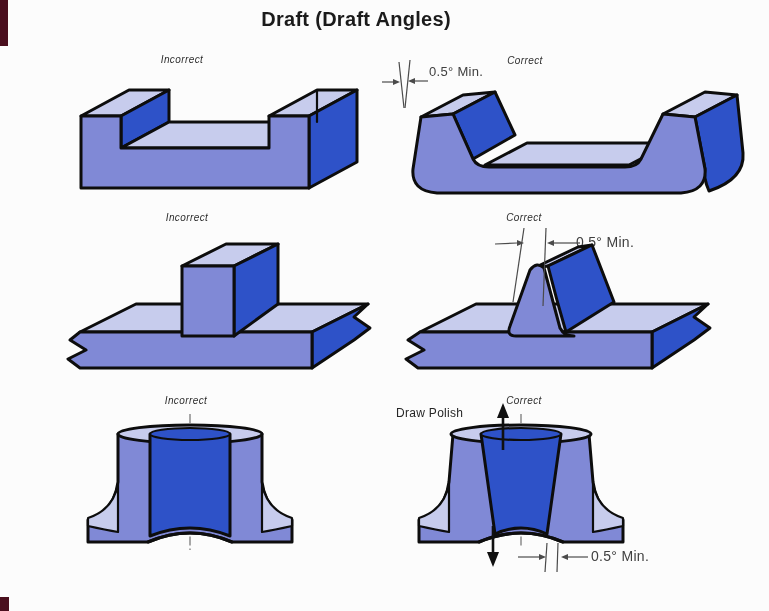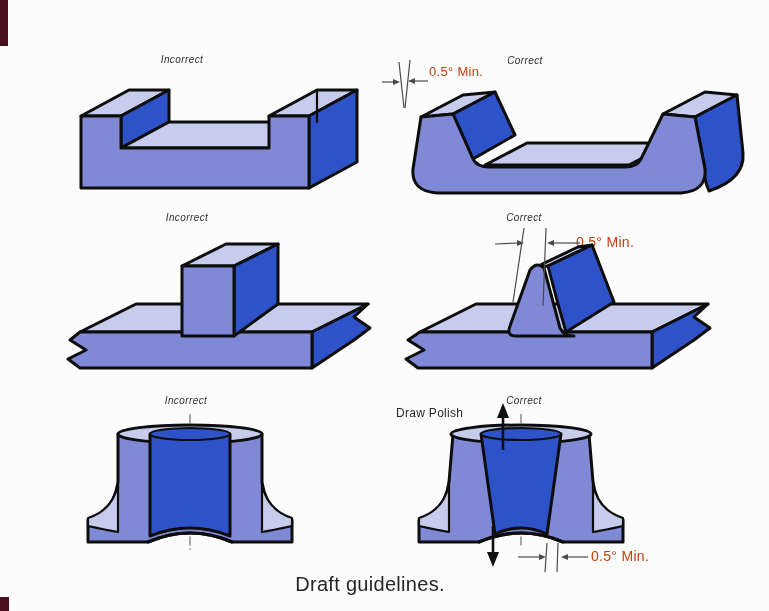--- a/index.html
+++ b/index.html
@@ -4,21 +4,21 @@
 <style>
   html,body{margin:0;padding:0;}
   body{font-family:"Liberation Sans",sans-serif;}
   #canvas{position:relative;width:769px;height:611px;background:var(--background,#fcfcfc);overflow:hidden;}
   .mark{position:absolute;background:var(--accent-mark,#4a0f1e);}
   .title{position:absolute;left:0;top:8px;width:712px;text-align:center;
          font-size:20px;font-weight:bold;color:#1b1b1b;letter-spacing:.3px;}
   .caption{position:absolute;left:0;top:573px;width:740px;text-align:center;
          font-size:20px;color:#262626;letter-spacing:.3px;}
   .figlabel{position:absolute;width:120px;text-align:center;font-size:10px;color:#2d2d2d;letter-spacing:.4px;font-style:italic;}
-  .ann-text{position:absolute;font-size:13px;color:#c2410c;letter-spacing:.3px;white-space:nowrap;}
+  .ann-text{position:absolute;font-size:13px;color:#404040;letter-spacing:.3px;white-space:nowrap;}
   .fig{position:absolute;}
   .fig svg{display:block;overflow:visible;}
   .f-top{fill:var(--face-top,#c7cced);}
   .f-front{fill:var(--face-front,#8089d6);}
   .f-side{fill:var(--face-side,#2e52c8);}
   .ol{stroke:var(--outline,#0d0d0d);stroke-width:3;stroke-linejoin:round;stroke-linecap:round;}
   .ol2{stroke:var(--outline,#0d0d0d);stroke-width:2.2;stroke-linejoin:round;stroke-linecap:round;}
   .cl{stroke:#8a8a8a;stroke-width:1.5;stroke-dasharray:9 3 2.5 3;fill:none;}
   .ann{stroke:#4a4a4a;stroke-width:1.2;fill:none;}
   .annf{fill:#4a4a4a;stroke:none;}
@@ -26,21 +26,21 @@
   .blkf{fill:#101010;stroke:none;}
 </style>
 </head>
 <body>
 
 <div id="canvas">
 
   <div class="mark" style="left:0;top:0;width:8px;height:46px;"></div>
   <div class="mark" style="left:0;top:597px;width:9px;height:14px;"></div>
 
-  <div class="caption">Draft guidelines.</div>
+  <div class="title">Draft (Draft Angles)</div>
 
   <div class="figlabel" style="left:122px;top:54px;">Incorrect</div>
   <div class="figlabel" style="left:465px;top:55px;">Correct</div>
   <div class="figlabel" style="left:127px;top:212px;">Incorrect</div>
   <div class="figlabel" style="left:464px;top:212px;">Correct</div>
   <div class="figlabel" style="left:126px;top:395px;">Incorrect</div>
   <div class="figlabel" style="left:464px;top:395px;">Correct</div>
 
   <div class="ann-text" style="left:429px;top:64px;">0.5° Min.</div>
   <div class="ann-text" style="left:576px;top:234px;font-size:14px;">0.5° Min.</div>

